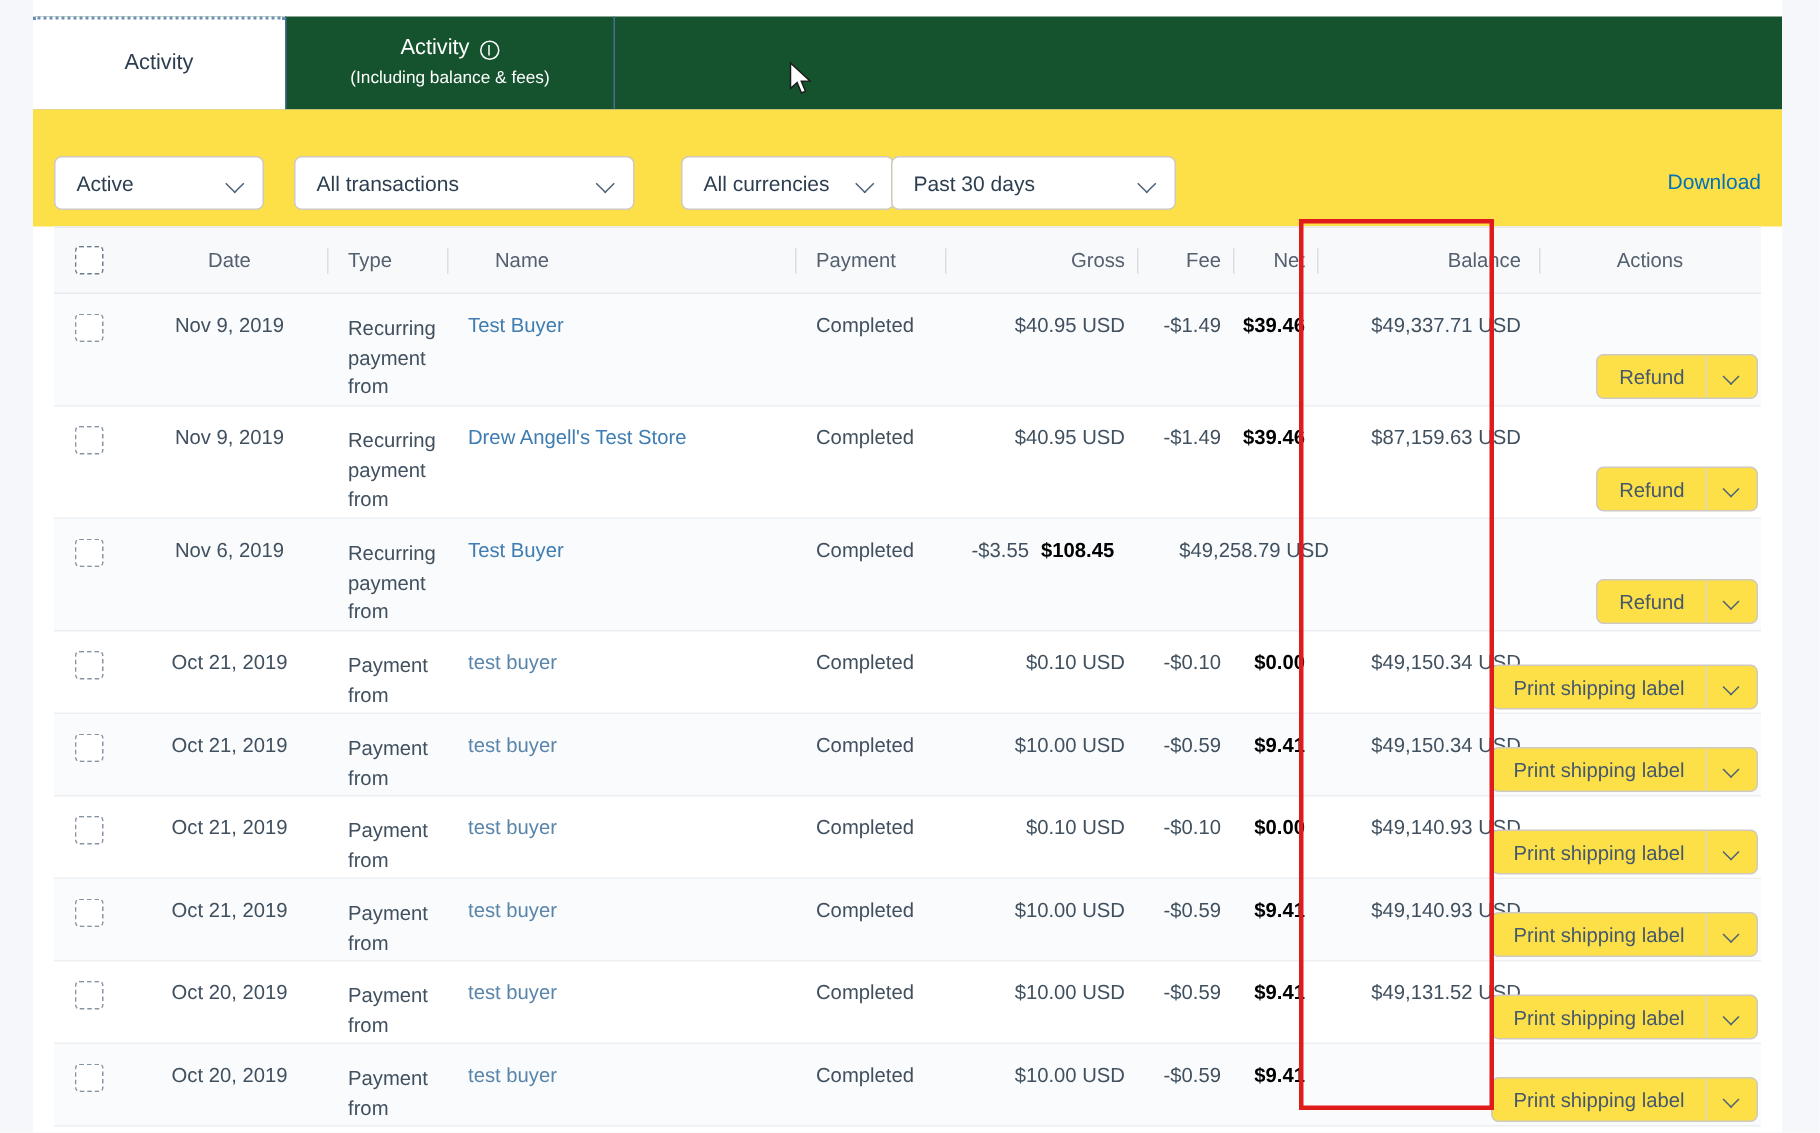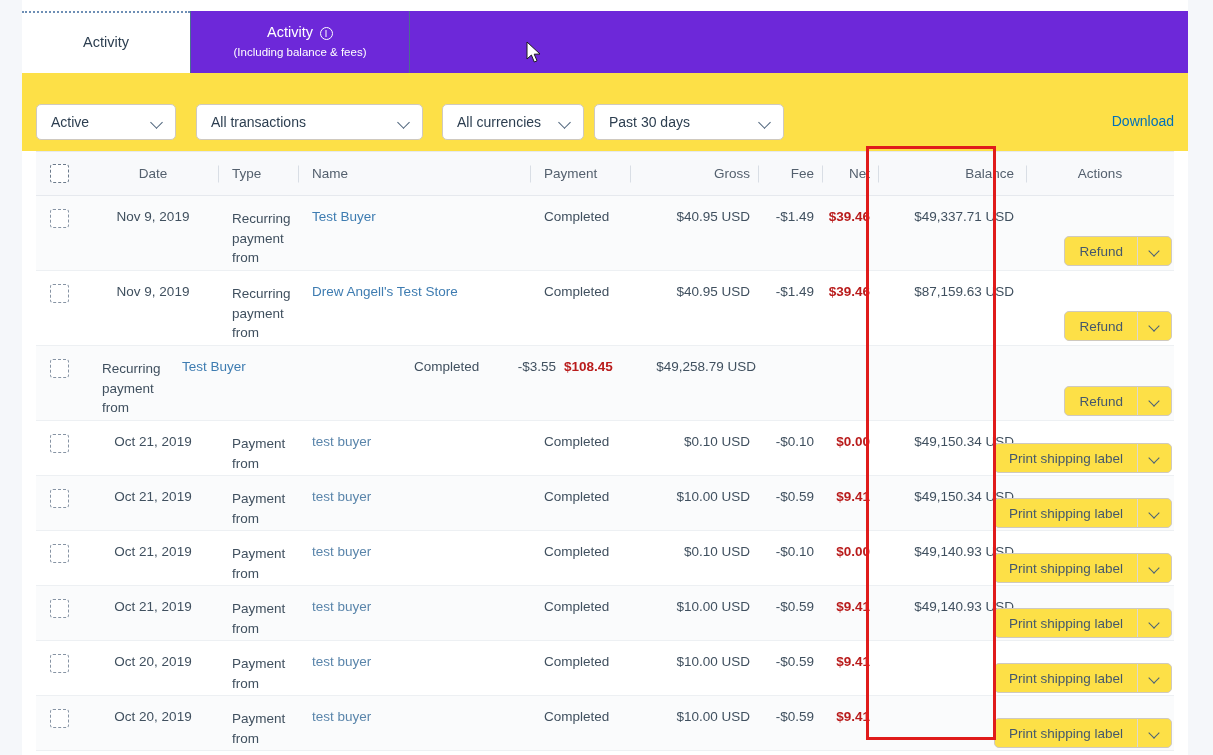--- a/index.html
+++ b/index.html
@@ -15,21 +15,21 @@
   .content-card {
     position: absolute;
     left: 22px; top: 0; width: 1166px; height: 755px;
     background: #ffffff;
   }
 
   
   .tabbar {
     position: absolute; left: 0; top: 11px;
     width: 1166px; height: 62px;
-    background: #6d28d9;
+    background: #14532d;
     display: flex;
   }
   .tab {
     height: 62px;
     display: flex; flex-direction: column;
     align-items: center; justify-content: center;
     color: #ffffff;
     font-size: 14.5px;
     line-height: 1.35;
     text-align: center;
@@ -120,21 +120,21 @@
 
   .cell { padding-top: 13px; }
   
   .c-chk   { width: 52px;  padding-left: 14px; }
   .c-date  { width: 130px; }
   .c-type  { width: 80px;  }
   .c-name  { width: 232px; }
   .c-pay   { width: 100px; }
   .c-gross { width: 128px; text-align: right; }
   .c-fee   { width: 64px;  text-align: right; }
-  .c-net   { width: 56px;  text-align: right; font-weight: bold; color: #b91c1c; }
+  .c-net   { width: 56px;  text-align: right; font-weight: bold; color: #000000; }
   .c-bal   { width: 148px; text-align: right; padding-right: 12px; }
   .c-act   { width: 148px; text-align: left; padding-top: 0; }
 
   .chkbox {
     width: 19px; height: 19px;
     border: 1px dashed #8794a4; border-radius: 3px;
     background: #ffffff; cursor: pointer;
   }
   .thead .chkbox { border: 1px solid #6c7b8c; border-style: dashed; }
   .link { color: #3e7cb1; cursor: pointer; }
@@ -207,40 +207,40 @@
 
     <div class="filters">
       <div class="select" style="left:14px; width:140px;">
         <span>Active</span>
         <span class="chev"></span>
       </div>
       <div class="select" style="left:174px; width:227px;">
         <span>All transactions</span>
         <span class="chev"></span>
       </div>
-      <div class="select" style="left:420px; width:142px;">
+      <div class="select" style="left:432px; width:142px;">
         <span>All currencies</span>
         <span class="chev"></span>
       </div>
       <div class="select" style="left:572px; width:190px;">
         <span>Past 30 days</span>
         <span class="chev"></span>
       </div>
       <div class="download-link">Download</div>
     </div>
 
     <div class="tbl">
 
       <div class="thead">
         <div class="cell c-chk" style="padding-top:0;">
           <div class="chkbox"></div>
         </div>
         <div class="cell c-date" style="padding-top:0; text-align:center;">Date</div>
         <div class="cell c-type sep" style="padding-top:0; padding-left:14px;">Type</div>
-        <div class="cell c-name sep" style="padding-top:0; padding-left:14px;">Name</div>
+        <div class="cell c-name sep" style="padding-top:0; padding-left:32px;">Name</div>
         <div class="cell c-pay sep" style="padding-top:0; padding-left:14px;">Payment</div>
         <div class="cell c-gross sep" style="padding-top:0; padding-right:8px;">Gross</div>
         <div class="cell c-fee sep" style="padding-top:0; padding-right:8px;">Fee</div>
         <div class="cell c-net sep" style="padding-top:0; padding-right:8px; font-weight:400; color:#54606e;">Net</div>
         <div class="cell c-bal sep" style="padding-top:0;">Balance</div>
         <div class="cell c-act sep" style="padding-top:0; text-align:center;">Actions</div>
       </div>
 
       <div id="tbody">
           <div class="row shade tall">
@@ -282,20 +282,21 @@
                 <span class="caretbox">
                   <span class="caret"></span>
                 </span>
               </div>
             </div>
           </div>
           <div class="row shade tall">
             <div class="cell c-chk">
               <div class="chkbox"></div>
             </div>
+            <div class="cell c-date" style="text-align:center;">Nov 6, 2019</div>
             <div class="cell c-type typecell" style="padding-left:14px;">Recurring<br>payment<br>from</div>
             <div class="cell c-name" style="padding-left:14px;"><span class="link">Test Buyer</span></div>
             <div class="cell c-pay" style="padding-left:14px;">Completed</div>
             <div class="cell c-fee" style="padding-right:8px;">-$3.55</div>
             <div class="cell c-net" style="padding-right:8px;">$108.45</div>
             <div class="cell c-bal">$49,258.79 USD</div>
             <div class="cell c-act">
               <div class="splitbtn" style="top:40px;">
                 <span class="lbl">Refund</span>
                 <span class="caretbox">
@@ -392,20 +393,21 @@
             <div class="cell c-chk">
               <div class="chkbox"></div>
             </div>
             <div class="cell c-date" style="text-align:center;">Oct 20, 2019</div>
             <div class="cell c-type typecell" style="padding-left:14px;">Payment<br>from</div>
             <div class="cell c-name" style="padding-left:14px;"><span class="link dim">test buyer</span></div>
             <div class="cell c-pay" style="padding-left:14px;">Completed</div>
             <div class="cell c-gross" style="padding-right:8px;">$10.00 USD</div>
             <div class="cell c-fee" style="padding-right:8px;">-$0.59</div>
             <div class="cell c-net" style="padding-right:8px;">$9.41</div>
+            <div class="cell c-bal">$49,131.52 USD</div>
             <div class="cell c-act">
               <div class="splitbtn" style="top:22px;">
                 <span class="lbl">Print shipping label</span>
                 <span class="caretbox">
                   <span class="caret"></span>
                 </span>
               </div>
             </div>
           </div>
           <div class="row shade">

